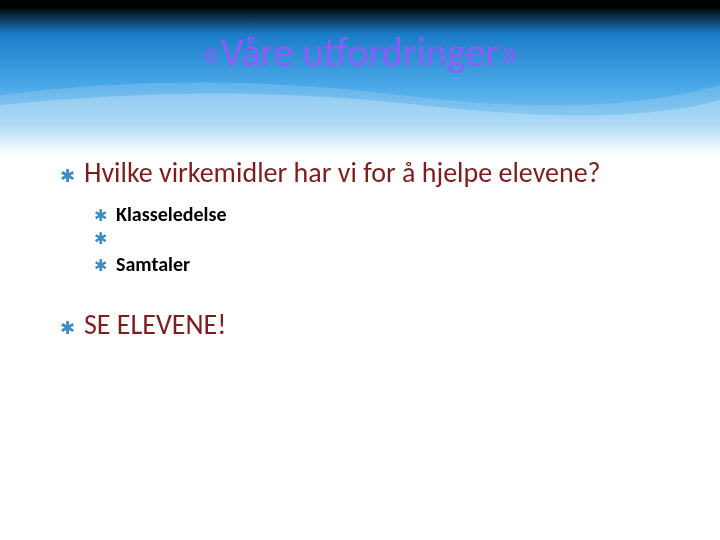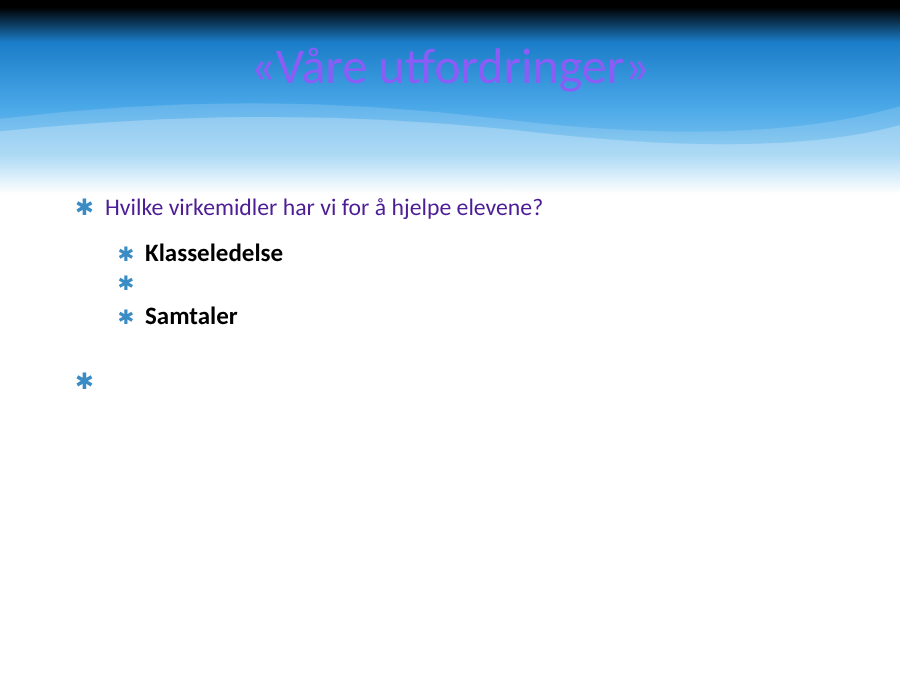--- a/index.html
+++ b/index.html
@@ -56,22 +56,22 @@
   }
   .bullet-star {
     width: 24px;
     flex-shrink: 0;
     color: #3a8cc4;
     font-size: 18px;
     line-height: 1;
     text-align: left;
   }
   .bullet-text-lg {
-    font-size: 19px;
-    color: #4c1d95;
+    font-size: 28px;
+    color: #7f1d1d;
     line-height: 1.3;
   }
   .sub-list {
     margin-top: 10px;
     margin-left: 34px;
     margin-bottom: 30px;
   }
   .sub-row {
     display: flex;
     align-items: baseline;
@@ -118,15 +118,16 @@
       <span class="sub-star">✱</span>
     </div>
     <div class="sub-row">
       <span class="sub-star">✱</span>
       <span class="sub-text">Samtaler</span>
     </div>
   </div>
 
   <div class="bullet-row">
     <span class="bullet-star">✱</span>
+    <span class="bullet-text-lg">SE ELEVENE!</span>
   </div>
 
 </div>
 
 </body></html>

